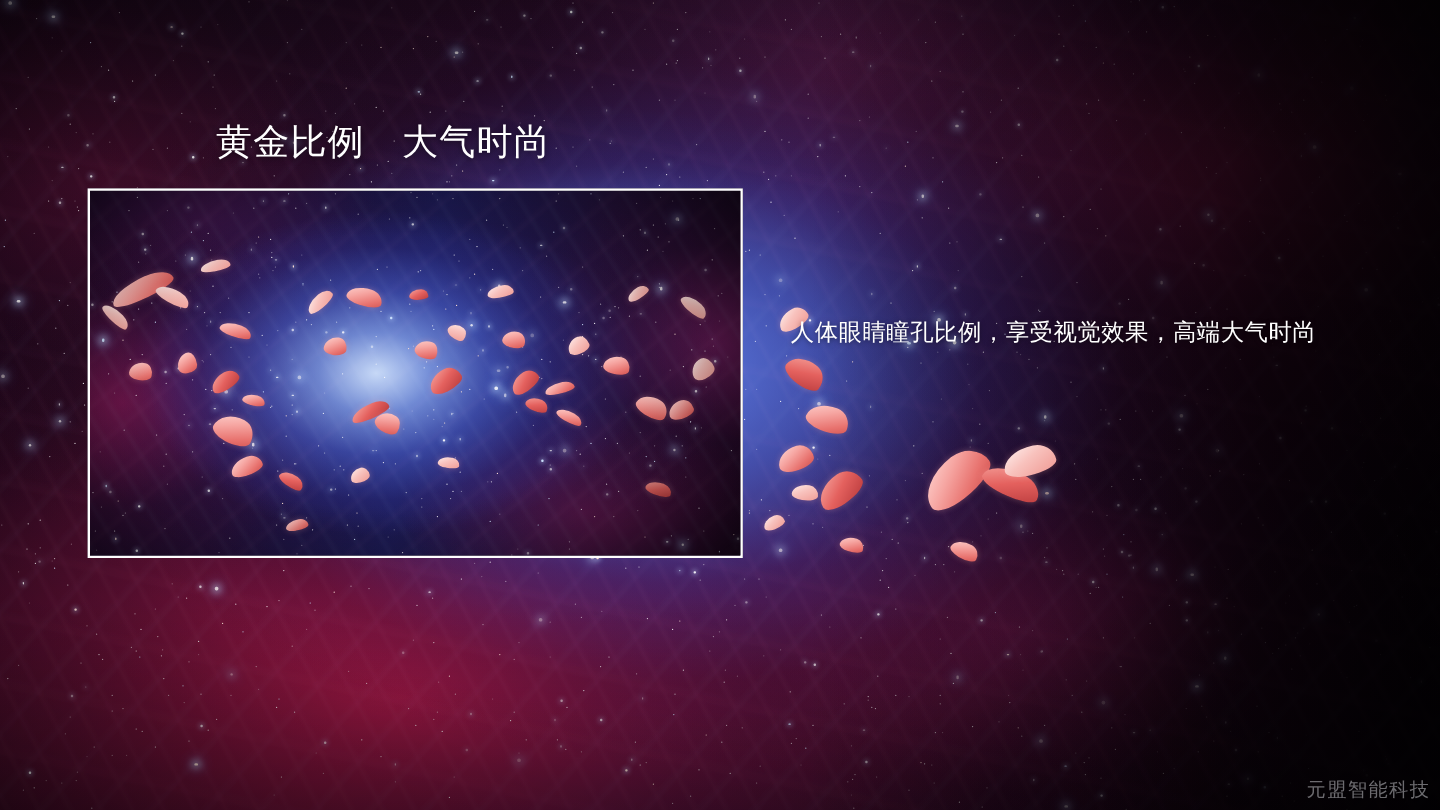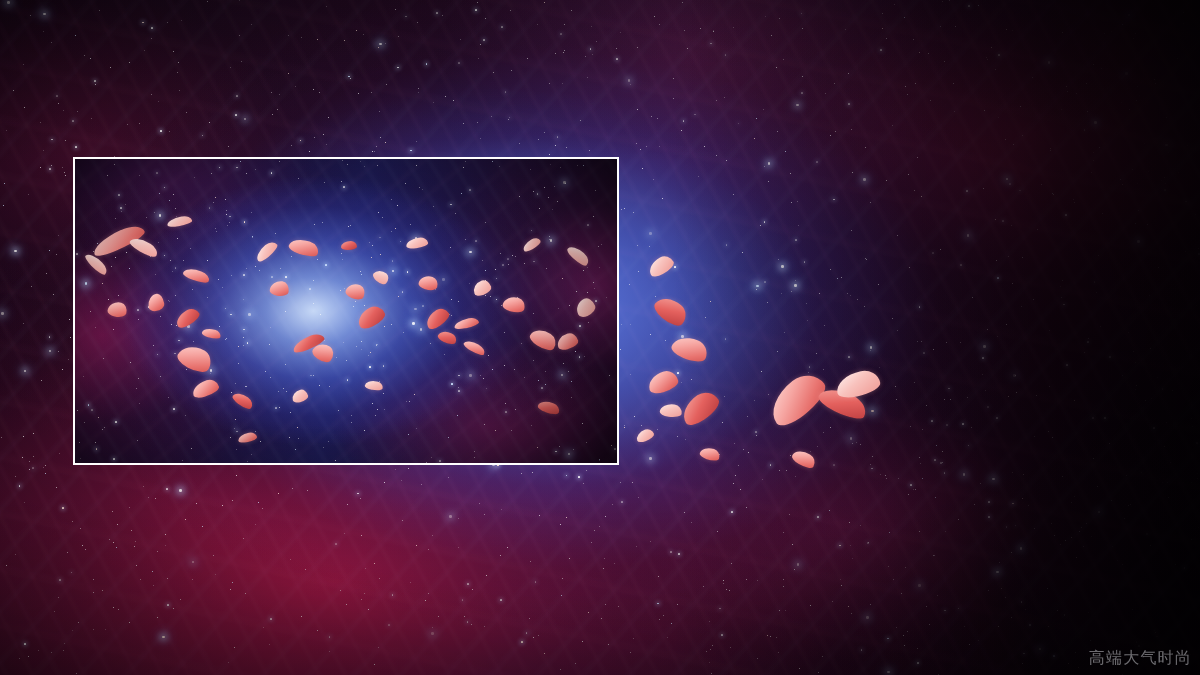--- a/index.html
+++ b/index.html
@@ -1524,20 +1524,21 @@
       <div class="petal pale" style="width: 22px; height: 13px; border-radius: 62% 38% 58% 42% / 70% 64% 36% 30%; transform: rotate(8deg); position: absolute; left: 660px; top: 404px;"></div>
       <div class="petal deep" style="width: 40px; height: 24px; border-radius: 62% 38% 58% 42% / 70% 64% 36% 30%; transform: rotate(-34deg); position: absolute; left: 680px; top: 396px;"></div>
       <div class="petal" style="width: 20px; height: 12px; border-radius: 62% 38% 58% 42% / 70% 64% 36% 30%; transform: rotate(18deg); position: absolute; left: 700px; top: 448px;"></div>
       <div class="petal" style="width: 62px; height: 34px; border-radius: 62% 38% 58% 42% / 70% 64% 36% 30%; transform: rotate(-38deg); position: absolute; left: 766px; top: 382px;"></div>
       <div class="petal deep" style="width: 50px; height: 22px; border-radius: 62% 38% 58% 42% / 70% 64% 36% 30%; transform: rotate(26deg); position: absolute; left: 818px; top: 392px;"></div>
       <div class="petal pale" style="width: 44px; height: 24px; border-radius: 62% 38% 58% 42% / 70% 64% 36% 30%; transform: rotate(-12deg); position: absolute; left: 836px; top: 372px;"></div>
       <div class="petal" style="width: 24px; height: 14px; border-radius: 62% 38% 58% 42% / 70% 64% 36% 30%; transform: rotate(30deg); position: absolute; left: 792px; top: 452px;"></div>
       <div class="petal pale" style="width: 18px; height: 11px; border-radius: 62% 38% 58% 42% / 70% 64% 36% 30%; transform: rotate(-20deg); position: absolute; left: 636px; top: 430px;"></div>
     </div>
 
+  <div class="slide-title">黄金比例　大气时尚</div>
 
   <div class="panel" id="panel" style="left: 73px; top: 157px; width: 546px; height: 308px; border-width: 2px; border-color: rgb(255, 255, 255);">
     <div class="panel-inner">
       <div class="panel-neb"></div>
       <div class="panel-wisp"></div>
       <div class="stars" id="panel-stars">
           <div class="star" style="left: 43.93%; top: 71.17%; width: 1px; height: 1px; opacity: 0.69;"></div>
           <div class="star" style="left: 71.87%; top: 26.17%; width: 1px; height: 1px; opacity: 0.49;"></div>
           <div class="star big" style="left: 62.57%; top: 48.93%; width: 2.6px; height: 2.6px; opacity: 0.44;"></div>
           <div class="star" style="left: 91.97%; top: 95.41%; width: 1px; height: 1px; opacity: 0.57;"></div>
@@ -1996,17 +1997,18 @@
           <div class="petal pale" style="width: 24.6px; height: 10.8px; border-radius: 62% 38% 58% 42% / 70% 64% 36% 30%; transform: rotate(42deg); position: absolute; left: 90.5%; top: 30%;"></div>
           <div class="petal pale" style="width: 19.1px; height: 16.9px; border-radius: 62% 38% 58% 42% / 70% 64% 36% 30%; transform: rotate(-24deg); position: absolute; left: 92.5%; top: 46%;"></div>
           <div class="petal deep" style="width: 21.8px; height: 10.8px; border-radius: 62% 38% 58% 42% / 70% 64% 36% 30%; transform: rotate(20deg); position: absolute; left: 85.5%; top: 80%;"></div>
           <div class="petal" style="width: 19.1px; height: 9.2px; border-radius: 62% 38% 58% 42% / 70% 64% 36% 30%; transform: rotate(-10deg); position: absolute; left: 30%; top: 90%;"></div>
         </div>
       <div class="panel-vig"></div>
     </div>
   </div>
 
   <div class="body-block">
+    <div class="body-line">人体眼睛瞳孔比例，享受视觉效果，高端大气时尚</div>
   </div>
 
-  <div class="watermark">高端大气时尚</div>
+  <div class="watermark">元盟智能科技</div>
 
 </div>
 
 </body></html>

